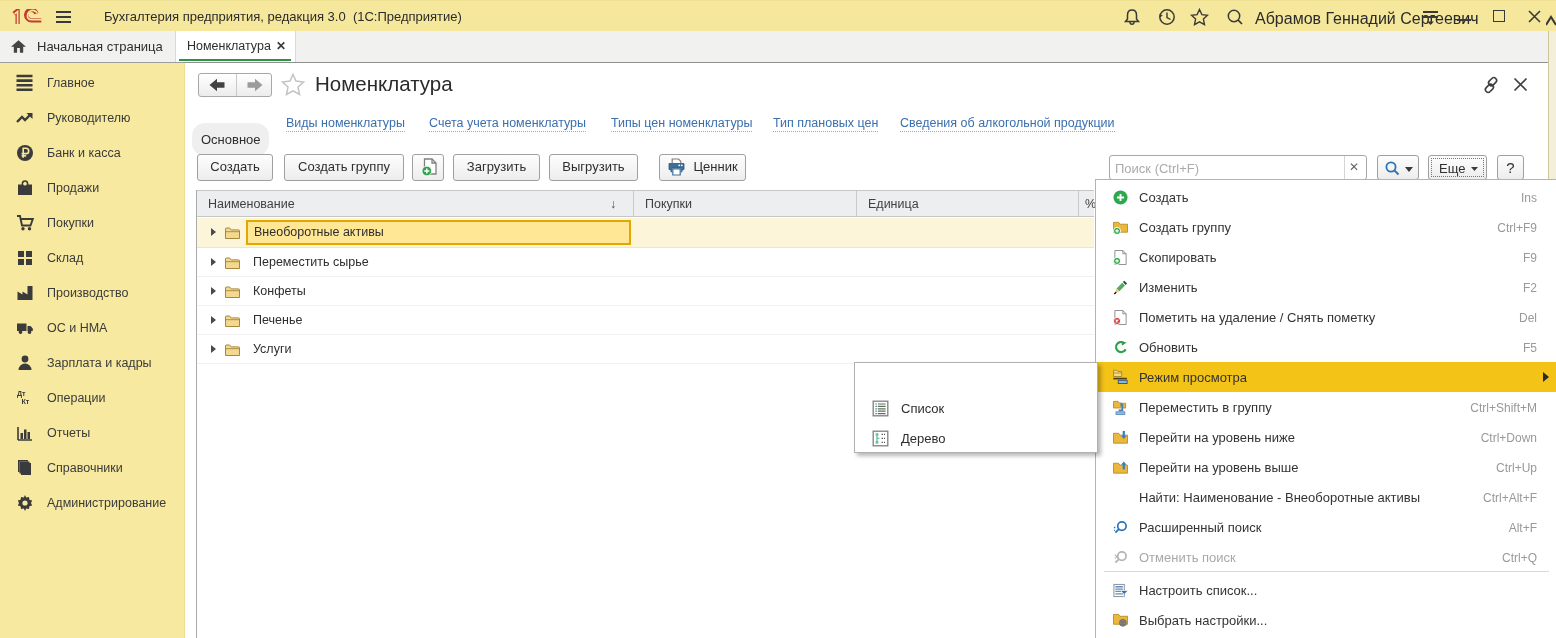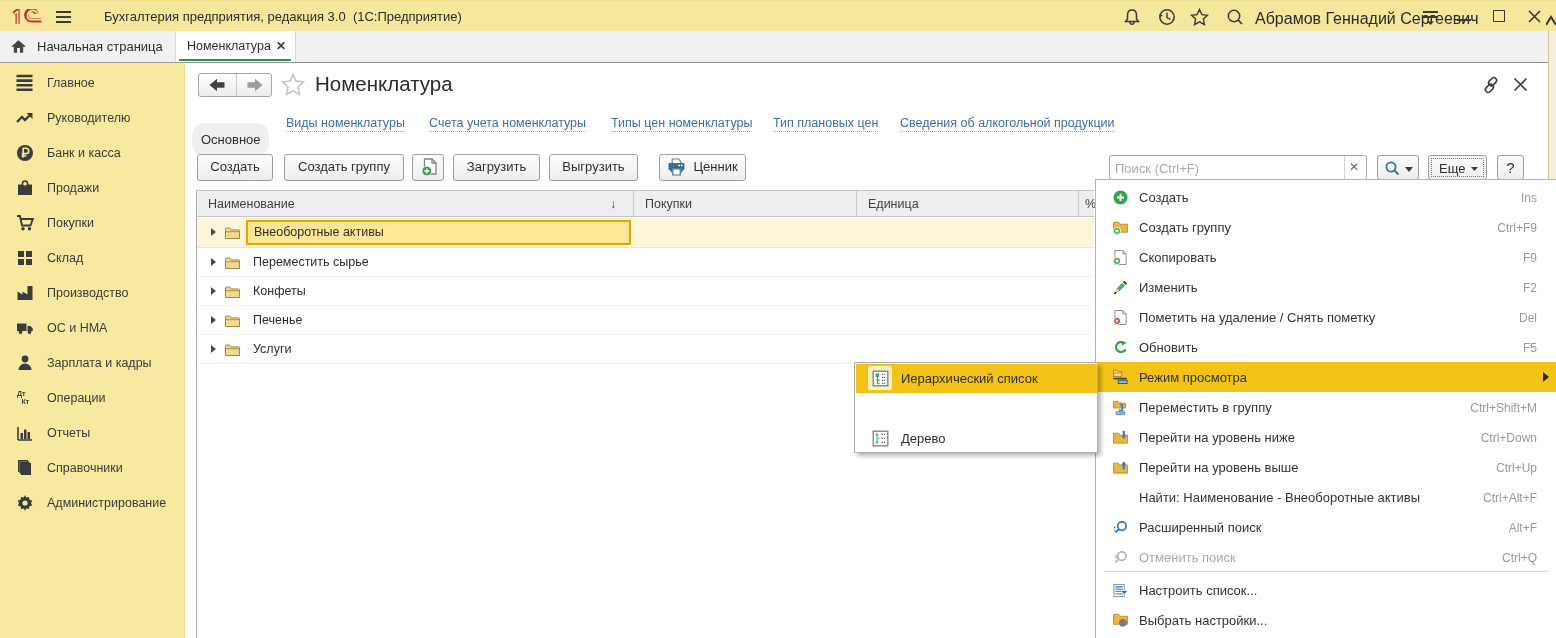--- a/index.html
+++ b/index.html
@@ -517,29 +517,27 @@
         <path d="M0.5 12 V1.5 H6 L7.5 3.5 H15.5 V12 Z" fill="#ECB73D" stroke="#B9912A"></path>
         <circle cx="10.5" cy="10.5" r="3.2" fill="none" stroke="#777" stroke-width="1.6"></circle>
         <circle cx="10.5" cy="10.5" r="1.1" fill="#777"></circle>
         <path d="M10.5 6.6 V14.4 M6.6 10.5 H14.4 M7.8 7.8 L13.2 13.2 M13.2 7.8 L7.8 13.2" stroke="#777" stroke-width="1.1"></path>
       </svg>
     <div class="lbl">Выбрать настройки...</div>
   </div>
 </div>
 
 <div class="abs" id="submenu">
-  <div class="smitem" id="smhl" style="top:1px;background:#F3C318">
-    <div class="ibox" style="background:#FAF0C0"></div>
+  <div class="smitem" style="top:31px">
     <svg class="ico" viewBox="0 0 17 17">
         <rect x="1.2" y="1.2" width="14.6" height="14.6" fill="#fff" stroke="#7f7f7f" stroke-width="1.3"></rect>
-        <rect x="3.6" y="3.4" width="3.6" height="3.6" fill="#4E9A8C"></rect>
-        <path d="M5.4 7 V13.6 M5.4 10.2 h2.2 M5.4 13.6 h2.2" stroke="#4E9A8C" stroke-width="1.4"></path>
-        <path d="M9.8 4.4 h3.4 M9.8 7.4 h3.4 M9.8 10.4 h3.4 M9.8 13.4 h3.4" stroke="#5a5a5a" stroke-width="1.2" stroke-dasharray="1.4 1"></path>
-      </svg>
-    <div class="lbl">Иерархический список</div>
+        <path d="M3.4 4 h1.4 M3.4 6.4 h1.4 M3.4 8.8 h1.4 M3.4 11.2 h1.4 M3.4 13.6 h1.4" stroke="#4E7A6E" stroke-width="1.2"></path>
+        <path d="M5.8 4 h7.8 M5.8 6.4 h7.8 M5.8 8.8 h7.8 M5.8 11.2 h7.8 M5.8 13.6 h7.8" stroke="#5f6f5f" stroke-width="1.2"></path>
+      </svg>
+    <div class="lbl">Список</div>
   </div>
   <div class="smitem" style="top:61px">
     <svg class="ico" viewBox="0 0 17 17">
         <rect x="1.2" y="1.2" width="14.6" height="14.6" fill="#fff" stroke="#7f7f7f" stroke-width="1.3"></rect>
         <rect x="3.6" y="3.2" width="2.8" height="2.6" fill="#6FBF9F"></rect>
         <rect x="3.6" y="11" width="2.8" height="2.6" fill="#6FBF9F"></rect>
         <path d="M5 5.8 V11 M5 8.4 h2.4" stroke="#6FBF9F" stroke-width="1.4"></path>
         <path d="M9.6 4.4 h3.4 M9.6 8.4 h3.4 M9.6 12.4 h3.4" stroke="#5a5a5a" stroke-width="1.2" stroke-dasharray="1.4 1"></path>
       </svg>
     <div class="lbl">Дерево</div>

